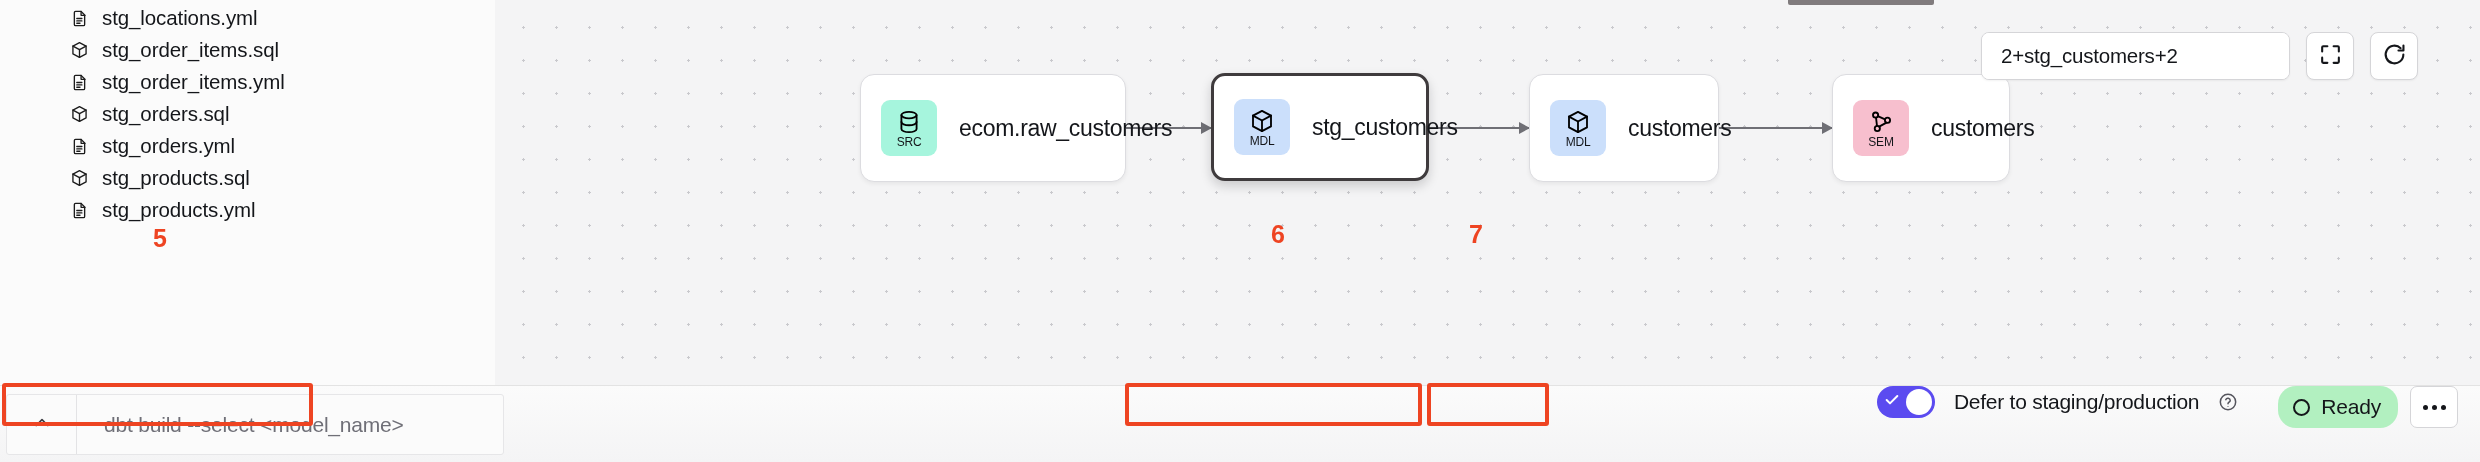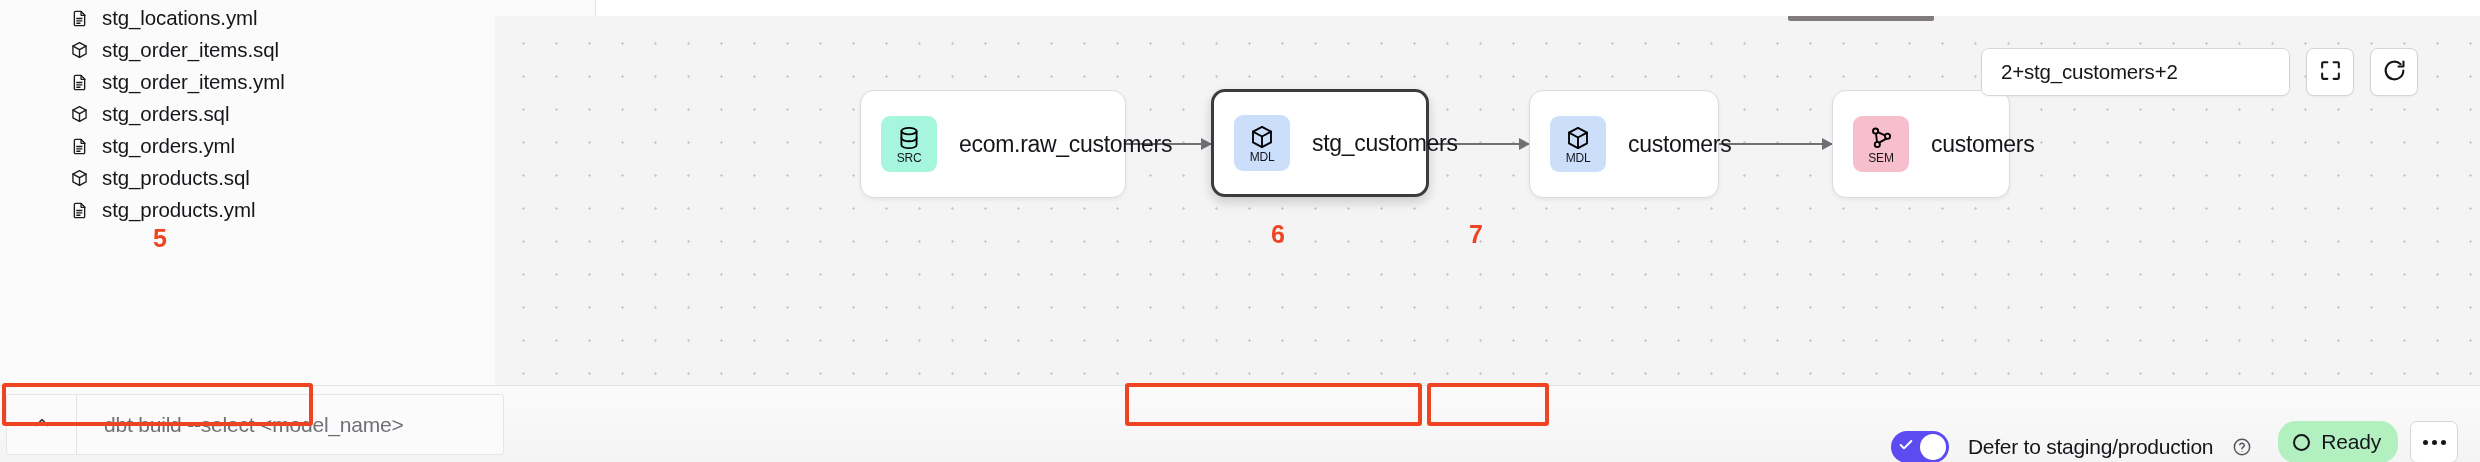--- a/index.html
+++ b/index.html
@@ -57,21 +57,20 @@
   .canvas {
     position: absolute;
     left: 495px; top: 0;
     width: 1985px;
     height: 385px;
     background-color: #f4f4f5;
     background-image: radial-gradient(circle, #c9c9cd 1.1px, transparent 1.2px);
     background-size: 33px 33px;
     background-position: 12px 11px;
     overflow: hidden;
-    margin-top: 16px;
   }
 
   
   .tab-underline {
     position: absolute;
     left: 1293px; top: 0;
     width: 146px; height: 5px;
     background: #807b7d;
     border-radius: 0 0 2px 2px;
   }
@@ -237,22 +236,22 @@
     font-family: "Liberation Sans", sans-serif;
     letter-spacing: -0.2px;
   }
   .cmd-input::placeholder { color: #6f6f77; opacity: 1; }
 
   .status-cluster {
     position: absolute;
     right: 22px; top: 0;
     height: 77px;
     display: flex;
-    align-items: flex-end;
-    gap: 26px;
+    align-items: flex-start;
+    gap: 40px;
   }
   .defer-group {
     display: flex;
     align-items: center;
     gap: 19px;
   }
   .toggle {
     width: 58px; height: 32px;
     border-radius: 16px;
     background: #5b4bf0;

